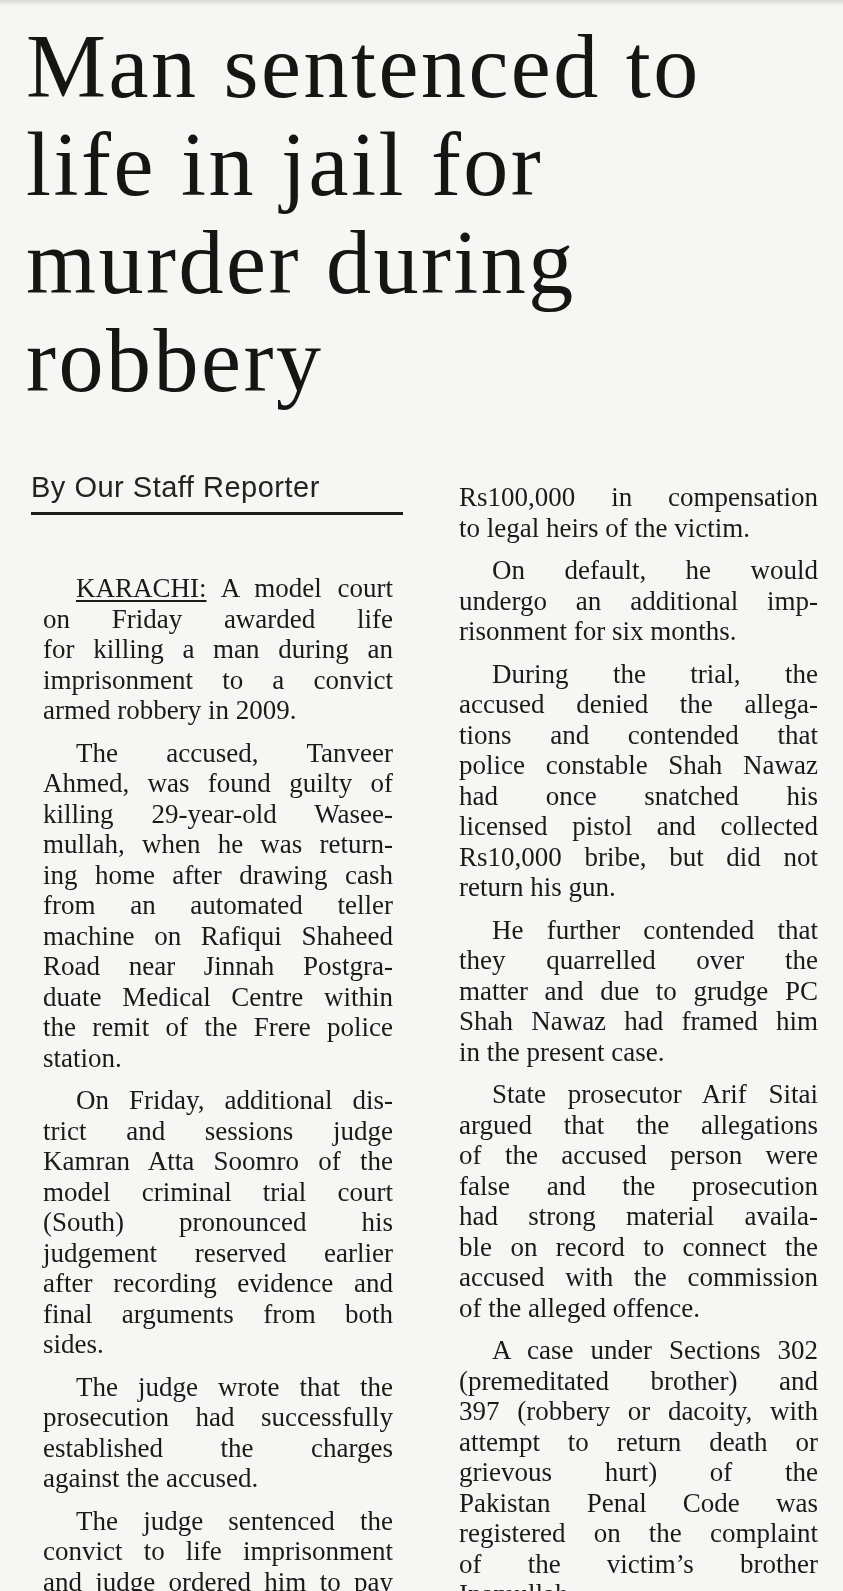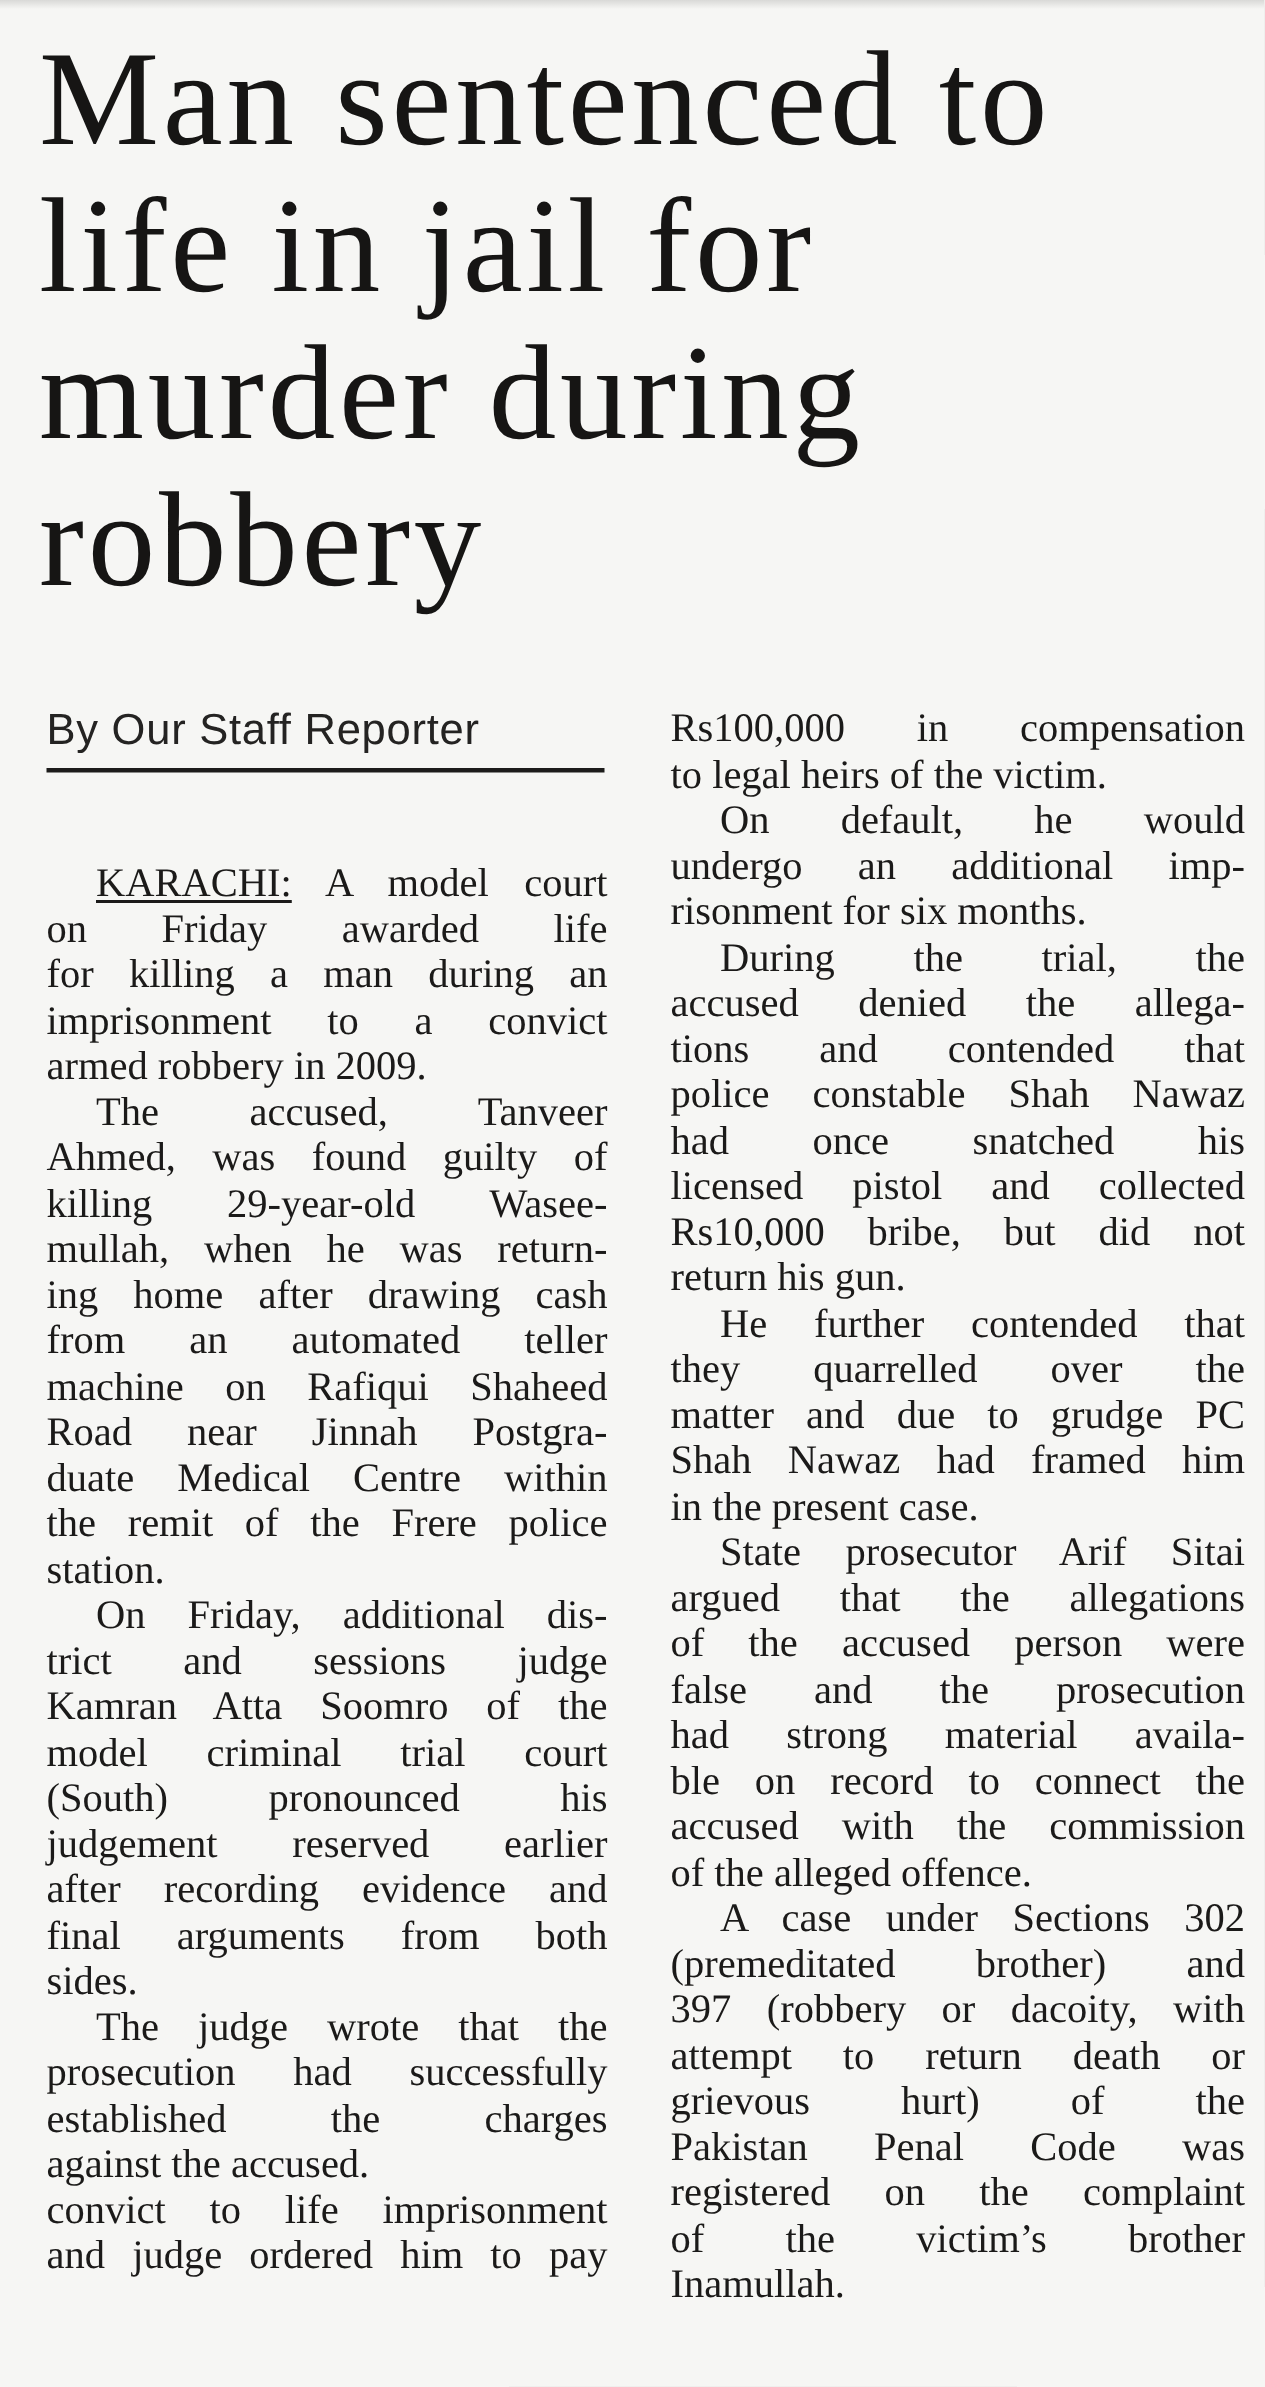--- a/index.html
+++ b/index.html
@@ -59,21 +59,21 @@
   }
   .byline-rule {
     height: 3px;
     width: 372px;
     margin-top: 8px;
     background: #1d1c1b;
   }
   .body-text { margin-top: 58px; }
   .col-right .body-text { margin-top: 0; }
 
-  .paragraph { margin: 0; }
+  .paragraph { margin: 12px; }
   .line {
     text-align: justify;
     text-align-last: justify;
   }
   .line.last { text-align-last: left; }
   .line.indent { text-indent: 33px; }
   .dateline { text-decoration: underline; text-underline-offset: 3px; }
 </style>
 </head>
 <body>
@@ -123,20 +123,21 @@
           <div class="line">final arguments from both</div>
           <div class="line last">sides.</div>
         </div>
         <div class="paragraph">
           <div class="line indent">The judge wrote that the</div>
           <div class="line">prosecution had successfully</div>
           <div class="line">established the charges</div>
           <div class="line last">against the accused.</div>
         </div>
         <div class="paragraph">
+          <div class="line indent">The judge sentenced the</div>
           <div class="line">convict to life imprisonment</div>
           <div class="line">and judge ordered him to pay</div>
         </div>
       </div>
   </div>
 
   <div class="col col-right">
     <div class="body-text">
         <div class="paragraph">
           <div class="line">Rs100,000 in compensation</div>

